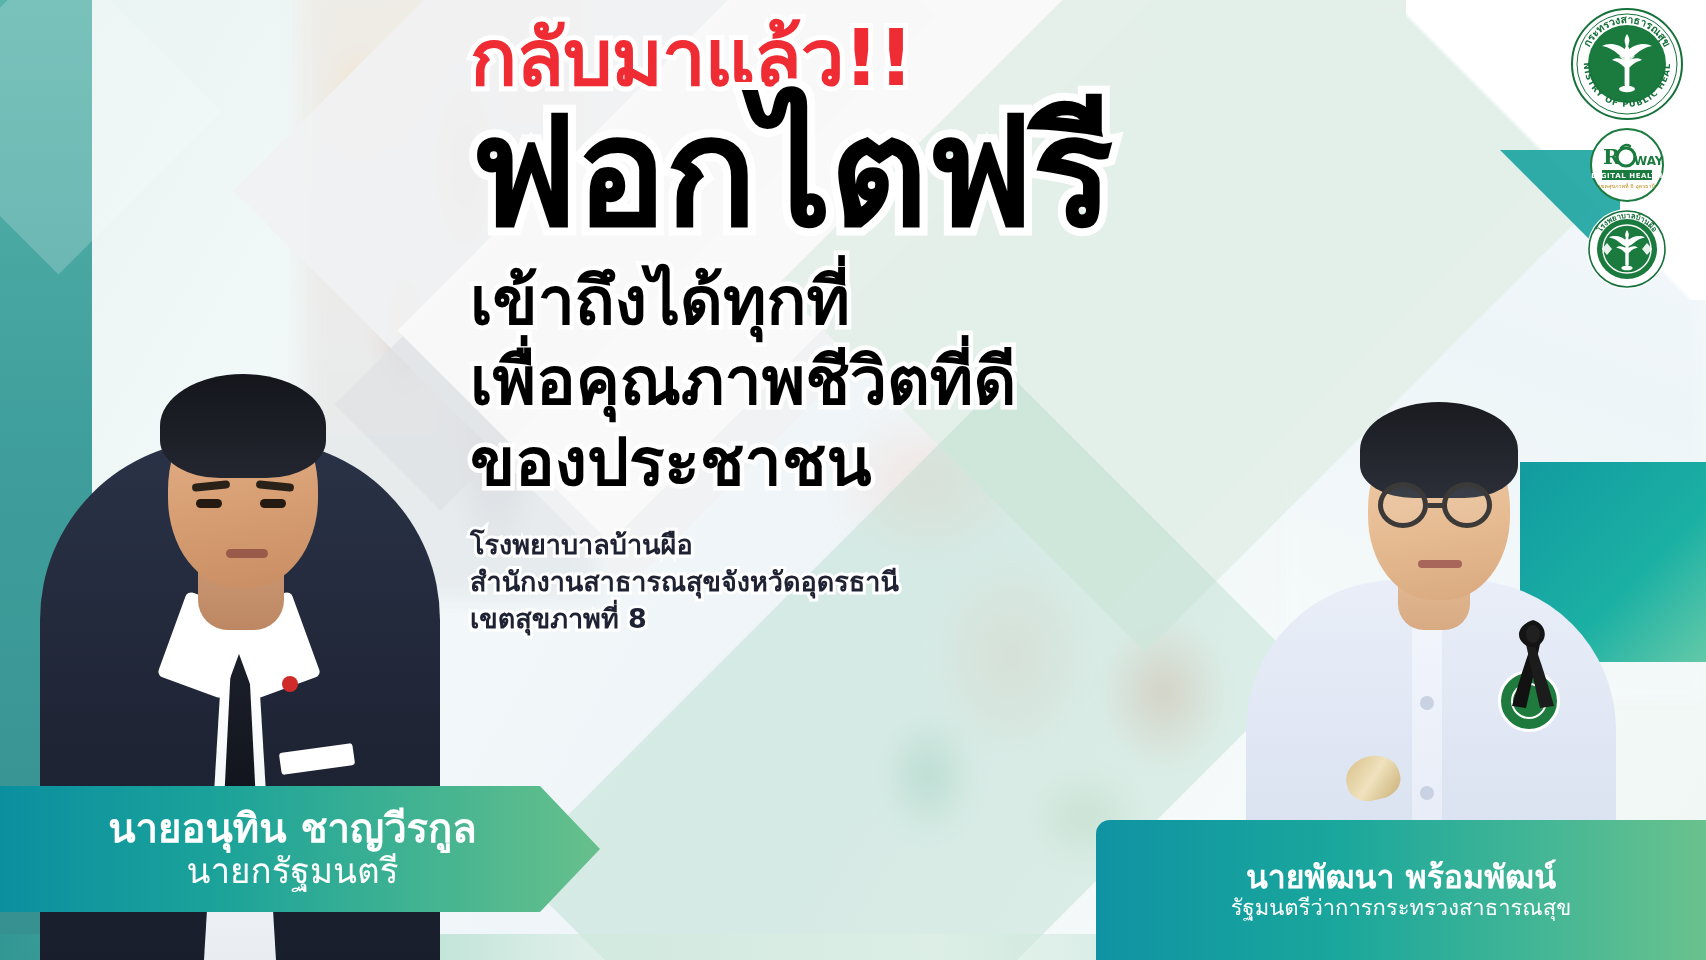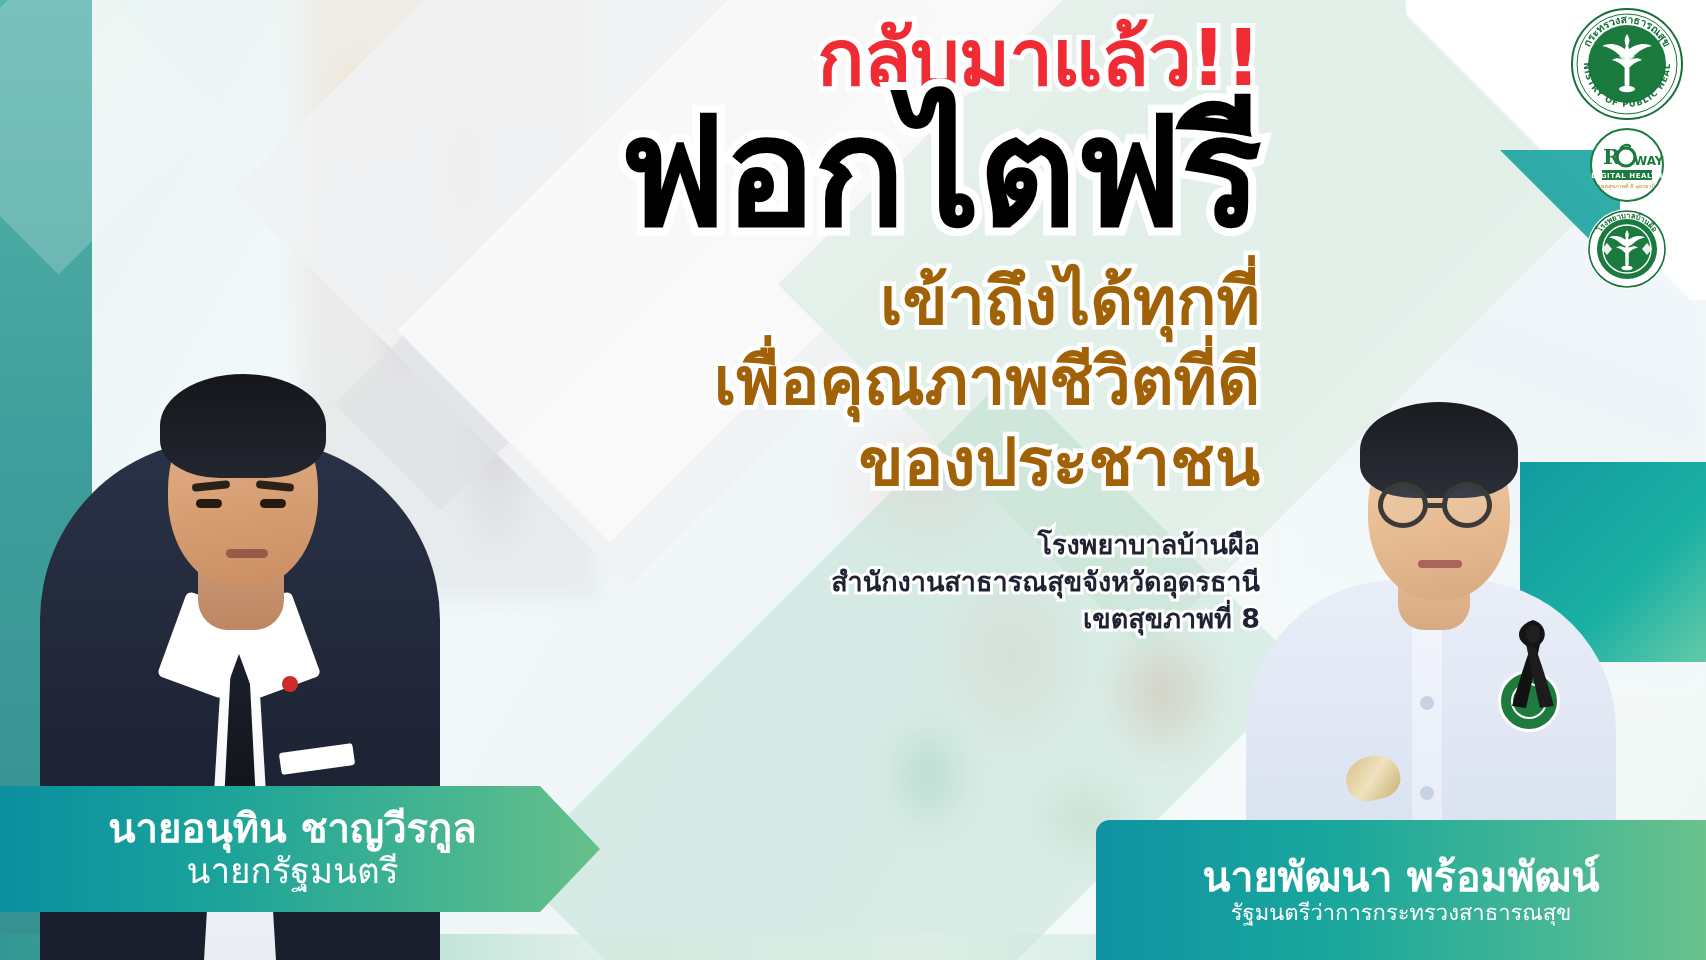--- a/index.html
+++ b/index.html
@@ -256,21 +256,21 @@
   .logos{
     position:absolute; right:14px; top:6px; width:130px;
     display:flex; flex-direction:column; align-items:center; gap:6px;
     z-index:40;
   }
   .logo-seal{ display:block; }
 
   
   .copy{
     position:absolute; left:470px; top:18px; width:790px;
-    text-align:right; z-index:30;
+    text-align:left; z-index:30;
   }
   .headline-top{
     font-family:"DejaVu Sans","Liberation Sans",sans-serif;
     font-size:78px; font-weight:700; line-height:1.05;
     color:#ef2b34;
     -webkit-text-stroke:10px #ffffff;
     paint-order:stroke fill;
     letter-spacing:-1px;
   }
   .headline-main{
@@ -278,21 +278,21 @@
     font-size:152px; font-weight:700; line-height:1.04;
     color:#000000;
     -webkit-text-stroke:16px #ffffff;
     paint-order:stroke fill;
     margin-top:-6px;
     letter-spacing:-2px;
   }
   .subline{
     font-family:"DejaVu Sans","Liberation Sans",sans-serif;
     font-size:66px; font-weight:700; line-height:1.22;
-    color:#a16207;
+    color:#000000;
     -webkit-text-stroke:9px #ffffff;
     paint-order:stroke fill;
   }
   .sub-wrap{ margin-top:10px; }
 
   .org{
     margin-top:22px;
     font-family:"DejaVu Sans","Liberation Sans",sans-serif;
     font-size:27px; font-weight:700; line-height:1.38;
     color:#1e2232;
@@ -316,21 +316,21 @@
   }
   .banner-left .nm{ font-size:40px; font-weight:700; line-height:1.12; }
   .banner-left .ttl{ font-size:35px; font-weight:400; line-height:1.15; }
 
   .banner-right{
     right:0; bottom:0; width:610px; height:140px;
     background:linear-gradient(90deg,#0f93a3 0%,#1aa79c 40%,#46b795 75%,#6ac28d 100%);
     border-radius:14px 0 0 0;
     padding:0 12px;
   }
-  .banner-right .nm{ font-size:41px; font-weight:700; line-height:1.14; }
+  .banner-right .nm{ font-size:32px; font-weight:700; line-height:1.14; }
   .banner-right .ttl{ font-size:22px; font-weight:400; line-height:1.18; }
 </style>
 </head>
 <body>
 
 <div class="poster">
 
   <div class="bg-base"></div>
   <div class="bg-photo-left"></div>
   <div class="bg-photo-centre"></div>

